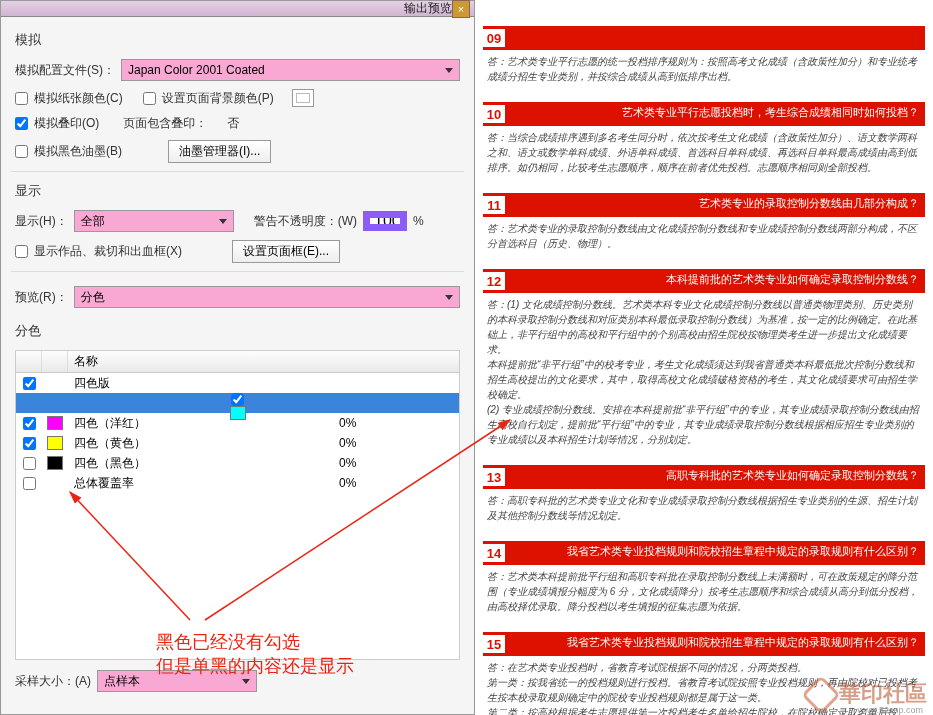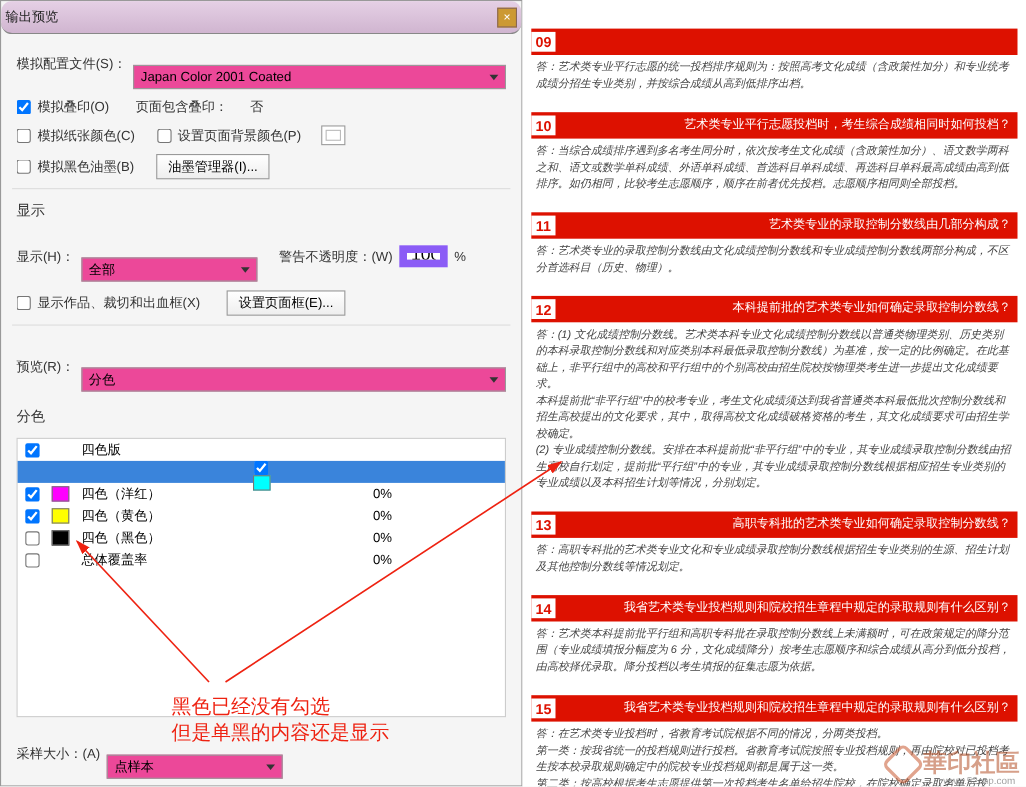--- a/index.html
+++ b/index.html
@@ -1,27 +1,27 @@
 <!DOCTYPE html>
 <html><head>
 <meta charset="utf-8">
 <style>
 * { box-sizing: border-box; margin: 0; padding: 0; font-family: "Microsoft YaHei", "SimSun", sans-serif; }
 body { width: 933px; height: 715px; background: #fff; display: flex; overflow: hidden; position: relative; }
 .panel { width: 475px; height: 715px; border: 1px solid #999; background: #f5f5f5; display: flex; flex-direction: column; font-size: 12px; }
-.titlebar { height: 30px; background: linear-gradient(#e5d0e5, #d0b5d0); display: flex; align-items: center; justify-content: space-between; padding: 0 4px; border-bottom: 1px solid #888; border-radius: 10px; }
+.titlebar { height: 16px; background: linear-gradient(#e5d0e5, #d0b5d0); display: flex; align-items: center; justify-content: flex-end; padding: 0 4px; border-bottom: 1px solid #888; }
 .titlebar .title { font-size: 12px; color: #222; }
 .closebtn { width: 18px; height: 18px; background: #c93; border: 1px solid #865; color: #fff; font-size: 11px; display: flex; align-items: center; justify-content: center; cursor: pointer; }
 .section-lbl { padding: 14px 14px 6px 14px; font-size: 13px; color: #333; }
 .row { display: flex; align-items: center; padding: 4px 14px; gap: 6px; }
 .row label { font-size: 12px; color: #333; white-space: nowrap; }
-.dropdown { flex: 1; height: 22px; border: 1px solid #999; background: #ec4899; display: flex; align-items: center; justify-content: space-between; padding: 0 6px; cursor: pointer; margin-top: 24px; }
+.dropdown { flex: 1; height: 22px; border: 1px solid #999; background: #f9a8d4; display: flex; align-items: center; justify-content: space-between; padding: 0 6px; cursor: pointer; }
 .dropdown .dd-arrow { width: 0; height: 0; border-left: 4px solid transparent; border-right: 4px solid transparent; border-top: 5px solid #333; }
 input[type="checkbox"] { width: 13px; height: 13px; cursor: pointer; }
-.btn { height: 23px; border: 1px solid #999; background: linear-gradient(#fff, #eee); padding: 0 10px; font-size: 12px; cursor: pointer; display: inline-flex; align-items: center; }
+.btn { height: 23px; border: 1px solid #999; background: linear-gradient(#fff, #eee); padding: 0 10px; font-size: 12px; cursor: pointer; display: inline-flex; align-items: center; margin-left: 26px; }
 .colorbox { width: 22px; height: 18px; border: 1px solid #999; background: #fff; position: relative; }
 .colorbox::after { content:''; position:absolute; inset:3px; background:#fff; border:1px solid #bbb; }
 .numinp { width: 44px; height: 20px; border: 7px solid #8b5cf6; background:#fff; padding: 0 4px; font-size:16px; }
 .hr { height: 1px; background: #ddd; margin: 4px 10px; }
 
 .sep-box { margin: 4px 14px 0 14px; border: 1px solid #ccc; background: #fff; flex: 1; display:flex; flex-direction:column; }
 .sep-head { display: flex; background: linear-gradient(#fdfdfd,#e9e9e9); border-bottom: 1px solid #ccc; height: 22px; font-size:12px; }
 .sep-head .c1 { width: 26px; border-right: 1px solid #ddd; }
 .sep-head .c2 { width: 26px; border-right: 1px solid #ddd; }
 .sep-head .c3 { flex: 1; padding-left: 6px; display:flex; align-items:center; }
@@ -49,50 +49,51 @@
 </style>
 </head>
 <body>
 
 <div class="panel">
   <div class="titlebar">
     <span class="title">输出预览</span>
     <span class="closebtn">×</span>
   </div>
 
+  <div class="section-lbl">模拟</div>
 
   <div class="row">
     <label>模拟配置文件(S)：</label>
     <div class="dropdown">
       <span>Japan Color 2001 Coated</span>
       <span class="dd-arrow"></span>
     </div>
+  </div>
+
+  <div class="row">
+    <input type="checkbox" style="">
+    <label>模拟纸张颜色(C)</label>
+    <span style="width:8px"></span>
+    <input type="checkbox" style="">
+    <label>设置页面背景颜色(P)</label>
+    <span style="width:6px"></span>
+    <span class="colorbox"></span>
   </div>
 
   <div class="row">
     <input type="checkbox" checked="" style="">
     <label>模拟叠印(O)</label>
     <span style="width:12px"></span>
     <label>页面包含叠印：</label>
     <span style="width:8px"></span>
     <label>否</label>
   </div>
 
   <div class="row">
     <input type="checkbox" style="">
-    <label>模拟纸张颜色(C)</label>
-    <span style="width:8px"></span>
-    <input type="checkbox" style="">
-    <label>设置页面背景颜色(P)</label>
-    <span style="width:6px"></span>
-    <span class="colorbox"></span>
-  </div>
-
-  <div class="row">
-    <input type="checkbox" style="">
     <label>模拟黑色油墨(B)</label>
     <span style="width:8px"></span>
     <span class="btn">油墨管理器(I)...</span>
   </div>
 
   <div class="hr"></div>
 
   <div class="section-lbl" style="padding-top:6px">显示</div>
 
   <div class="row">
@@ -120,20 +121,25 @@
     <label>预览(R)：</label>
     <div class="dropdown">
       <span>分色</span>
       <span class="dd-arrow"></span>
     </div>
   </div>
 
   <div class="section-lbl" style="padding-top:10px">分色</div>
 
   <div class="sep-box">
+    <div class="sep-head">
+      <span class="c1"></span>
+        <span class="c2"></span>
+      <span class="c3">名称</span>
+    </div>
     <div id="sep-rows">
         <div class="sep-row">
           <span class="c1">
             <input type="checkbox" checked="" style="">
           </span>
           <span class="c2"></span>
           <span class="c3">四色版</span>
           <span class="c4"></span>
         </div>
         <div class="sep-row sel">
@@ -181,21 +187,21 @@
             <input type="checkbox" style="">
           </span>
           <span class="c2"></span>
           <span class="c3">总体覆盖率</span>
           <span class="c4">0%</span>
         </div>
       </div>
     <div style="flex:1"></div>
   </div>
 
-  <div class="row" style="padding:10px 14px 6px 14px">
+  <div class="row" style="padding:10px 14px 22px 14px">
     <label>采样大小：(A)</label>
     <div class="dropdown" style="flex:0 0 160px">
       <span>点样本</span>
       <span class="dd-arrow"></span>
     </div>
   </div>
 </div>
 
 <div class="rightdoc">
   <div id="qlist">

